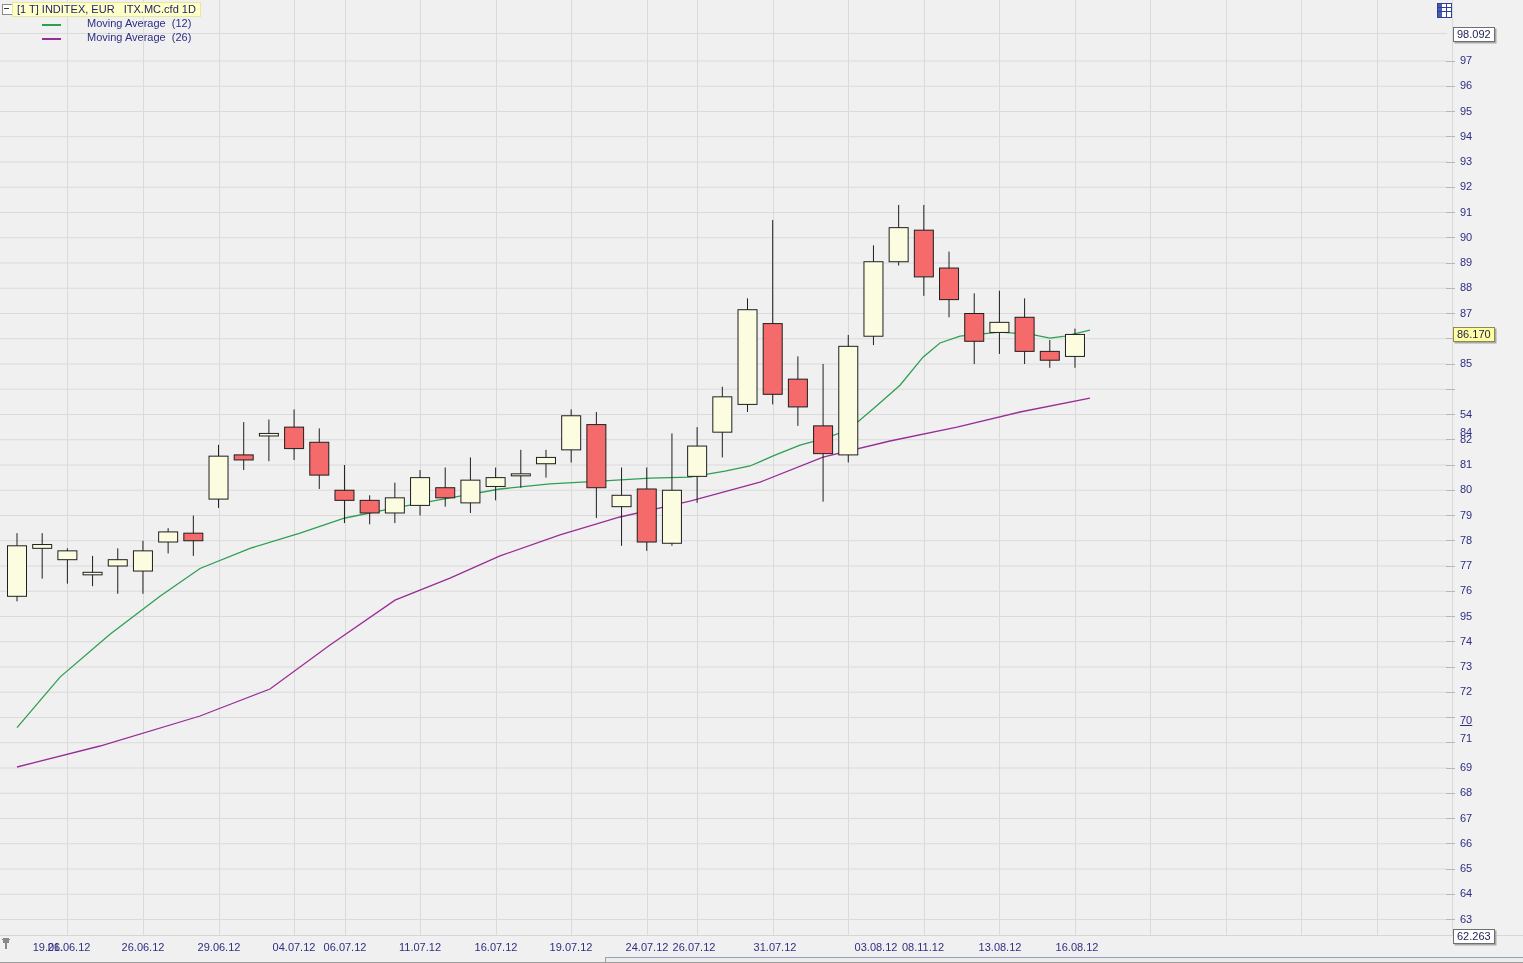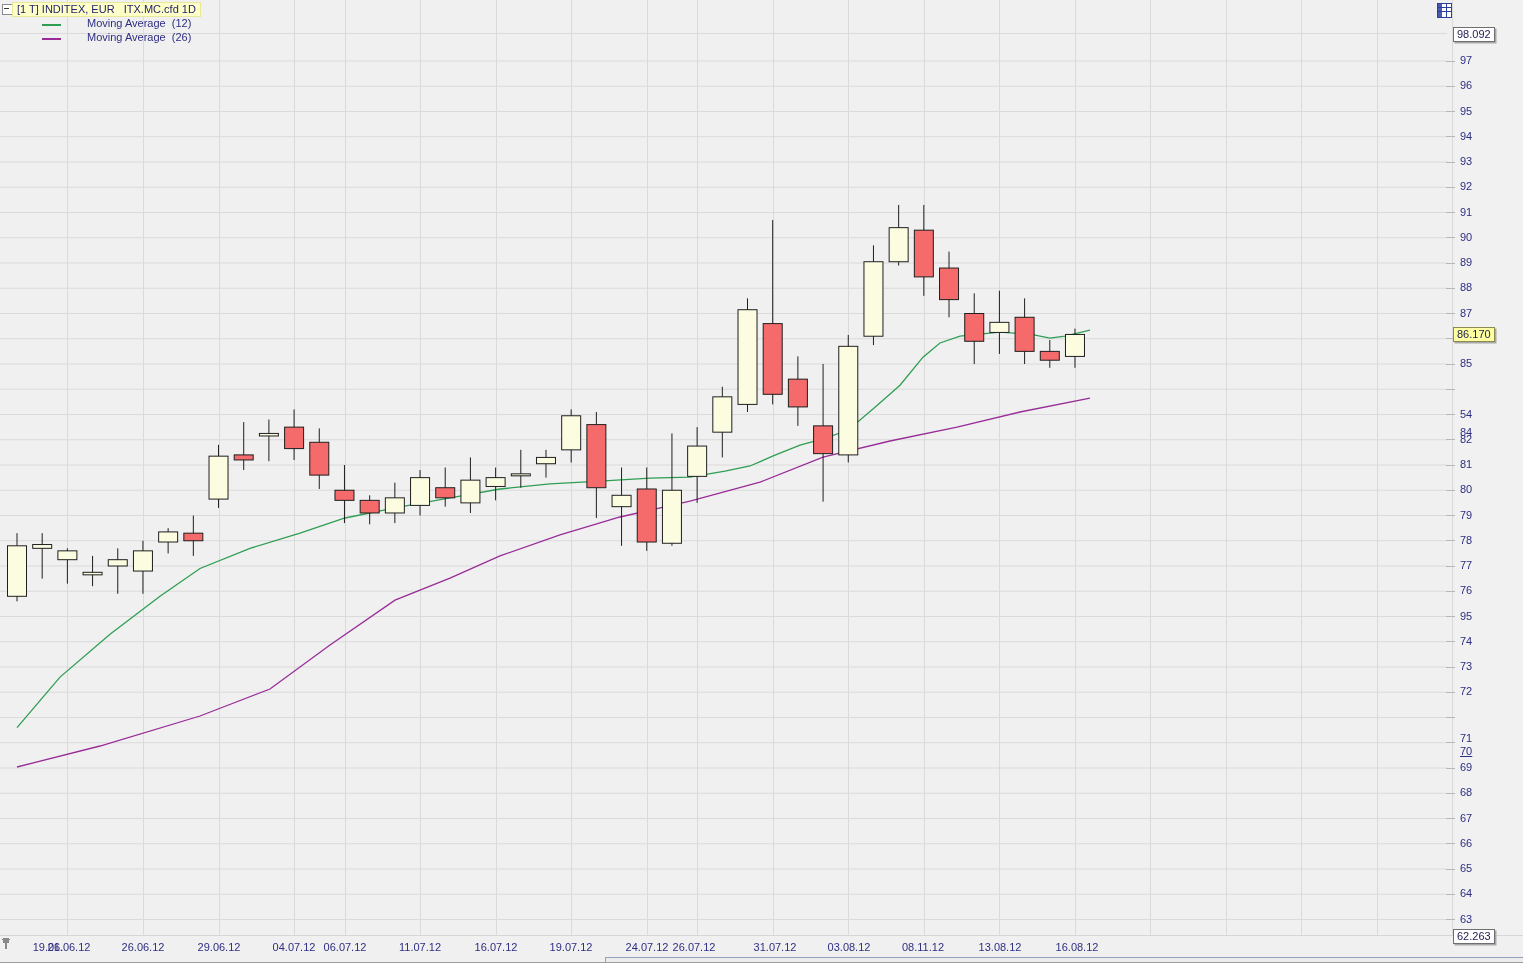--- a/index.html
+++ b/index.html
@@ -238,21 +238,21 @@
       <div class="ytick" style="top: 609.5px;">95</div>
       <div class="ytick-dash" style="top: 641.25px;"></div>
       <div class="ytick" style="top: 634.75px;">74</div>
       <div class="ytick-dash" style="top: 666.5px;"></div>
       <div class="ytick" style="top: 660px;">73</div>
       <div class="ytick-dash" style="top: 691.75px;"></div>
       <div class="ytick" style="top: 685.25px;">72</div>
       <div class="ytick-dash" style="top: 717px;"></div>
       <div class="ytick" style="top: 710.5px; margin-top: 21px;">71</div>
       <div class="ytick-dash" style="top: 742.25px;"></div>
-      <div class="ytick" style="top: 745px; text-decoration: underline;">70</div>
+      <div class="ytick" style="top: 714px; text-decoration: underline;">70</div>
       <div class="ytick-dash" style="top: 767.5px;"></div>
       <div class="ytick" style="top: 761px;">69</div>
       <div class="ytick-dash" style="top: 792.75px;"></div>
       <div class="ytick" style="top: 786.25px;">68</div>
       <div class="ytick-dash" style="top: 818px;"></div>
       <div class="ytick" style="top: 811.5px;">67</div>
       <div class="ytick-dash" style="top: 843.25px;"></div>
       <div class="ytick" style="top: 836.75px;">66</div>
       <div class="ytick-dash" style="top: 868.5px;"></div>
       <div class="ytick" style="top: 862px;">65</div>
@@ -284,21 +284,21 @@
       <div class="xlabel" style="left: 143px;">26.06.12</div>
       <div class="xlabel" style="left: 219px;">29.06.12</div>
       <div class="xlabel" style="left: 294px;">04.07.12</div>
       <div class="xlabel" style="left: 345px;">06.07.12</div>
       <div class="xlabel" style="left: 420px;">11.07.12</div>
       <div class="xlabel" style="left: 496px;">16.07.12</div>
       <div class="xlabel" style="left: 571px;">19.07.12</div>
       <div class="xlabel" style="left: 647px;">24.07.12</div>
       <div class="xlabel" style="left: 694px;">26.07.12</div>
       <div class="xlabel" style="left: 775px;">31.07.12</div>
-      <div class="xlabel" style="left: 849px;">03.08.12</div>
+      <div class="xlabel" style="left: 876px;">03.08.12</div>
       <div class="xlabel" style="left: 923px;">08.11.12</div>
       <div class="xlabel" style="left: 1000px;">13.08.12</div>
       <div class="xlabel" style="left: 1077px;">16.08.12</div>
     </div>
 
   <div class="scrollstrip"></div>
   <div class="scrollthumb"></div>
 
   <div class="grid-icon">
     <i style="left:0;top:0;width:4px;height:13px;opacity:.85;"></i>

